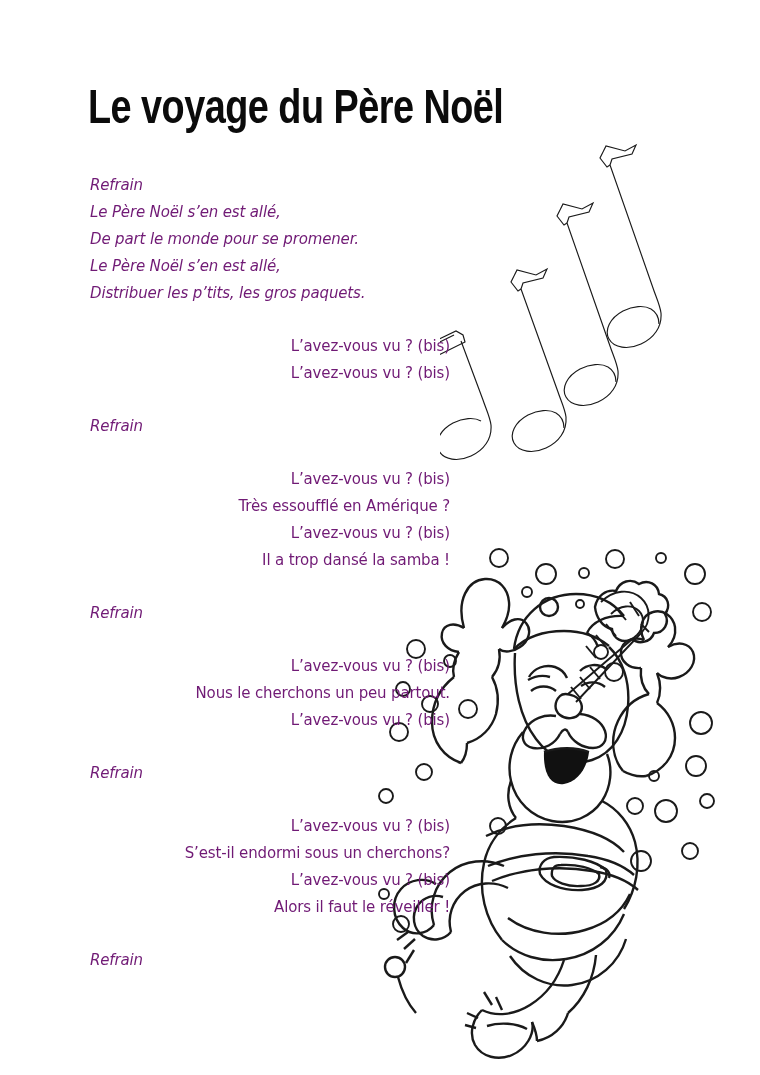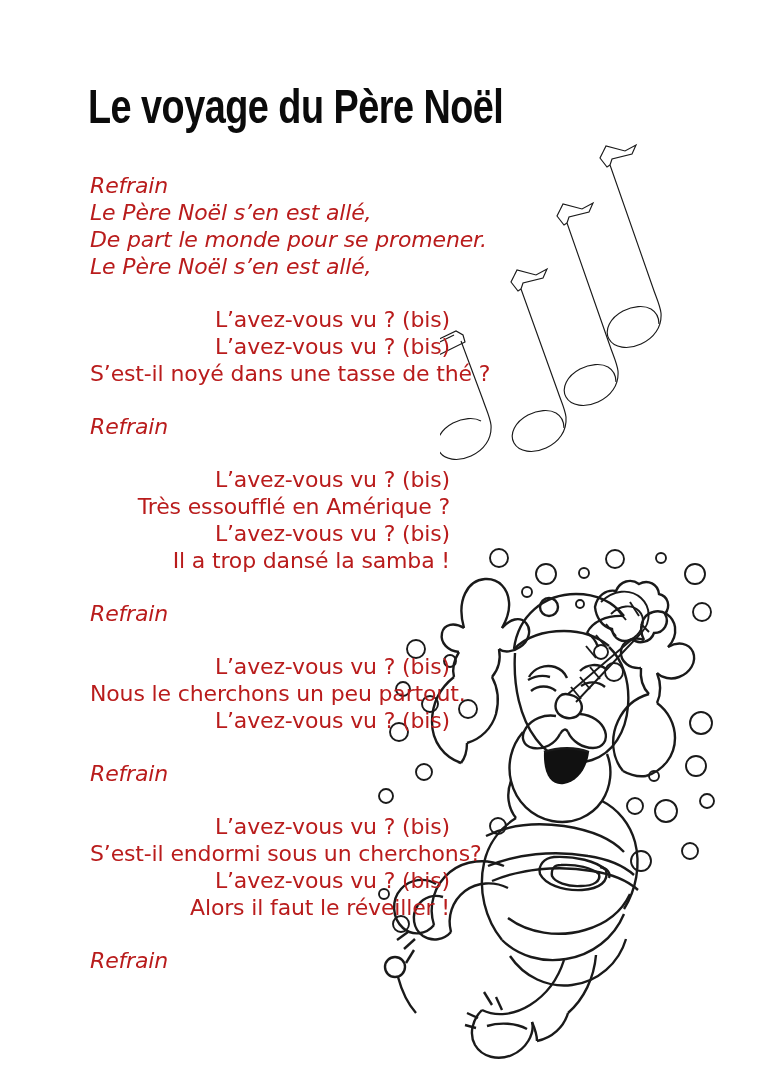--- a/index.html
+++ b/index.html
@@ -45,24 +45,24 @@
     top: 172px;
     width: 360px;
   }
   .block {
     margin: 0 0 26px 0;
   }
   .block:last-child { margin-bottom: 0; }
 
   .lyric-line {
     font-family: "DejaVu Sans", sans-serif;
-    font-size: 22px;
+    font-size: 15px;
     line-height: 27px;
     white-space: nowrap;
-    color: #b91c1c;
+    color: #701a75;
     letter-spacing: -0.15px;
   }
   .refrain .lyric-line {
     font-style: italic;
     font-weight: normal;
   }
   .chorus-block .lyric-line {
     font-style: italic;
   }
   .verse .lyric-line {
@@ -408,26 +408,26 @@
     </g>
   </svg>
 
   <div id="lyrics">
 
     <div class="block refrain chorus-block">
       <div class="lyric-line">Refrain</div>
       <div class="lyric-line">Le Père Noël s’en est allé,</div>
       <div class="lyric-line">De part le monde pour se promener.</div>
       <div class="lyric-line">Le Père Noël s’en est allé,</div>
+      <div class="lyric-line">Distribuer les p’tits, les gros paquets.</div>
     </div>
 
     <div class="block verse">
       <div class="lyric-line">L’avez-vous vu ? (bis)</div>
       <div class="lyric-line">L’avez-vous vu ? (bis)</div>
-      <div class="lyric-line">S’est-il noyé dans une tasse de thé ?</div>
     </div>
 
     <div class="block refrain chorus-block">
       <div class="lyric-line">Refrain</div>
     </div>
 
     <div class="block verse">
       <div class="lyric-line">L’avez-vous vu ? (bis)</div>
       <div class="lyric-line">Très essoufflé en Amérique ?</div>
       <div class="lyric-line">L’avez-vous vu ? (bis)</div>

